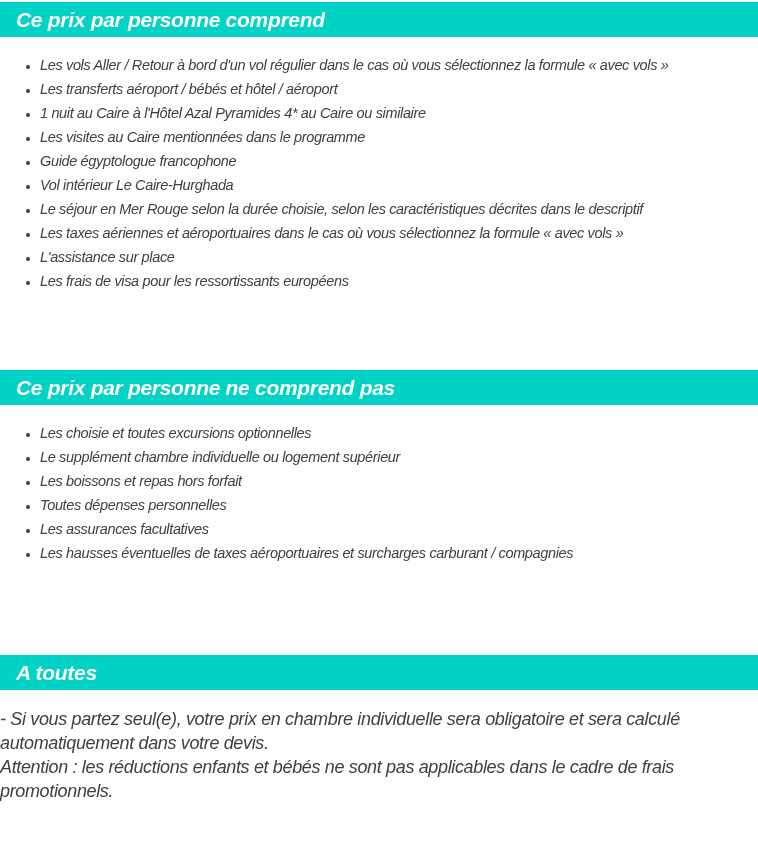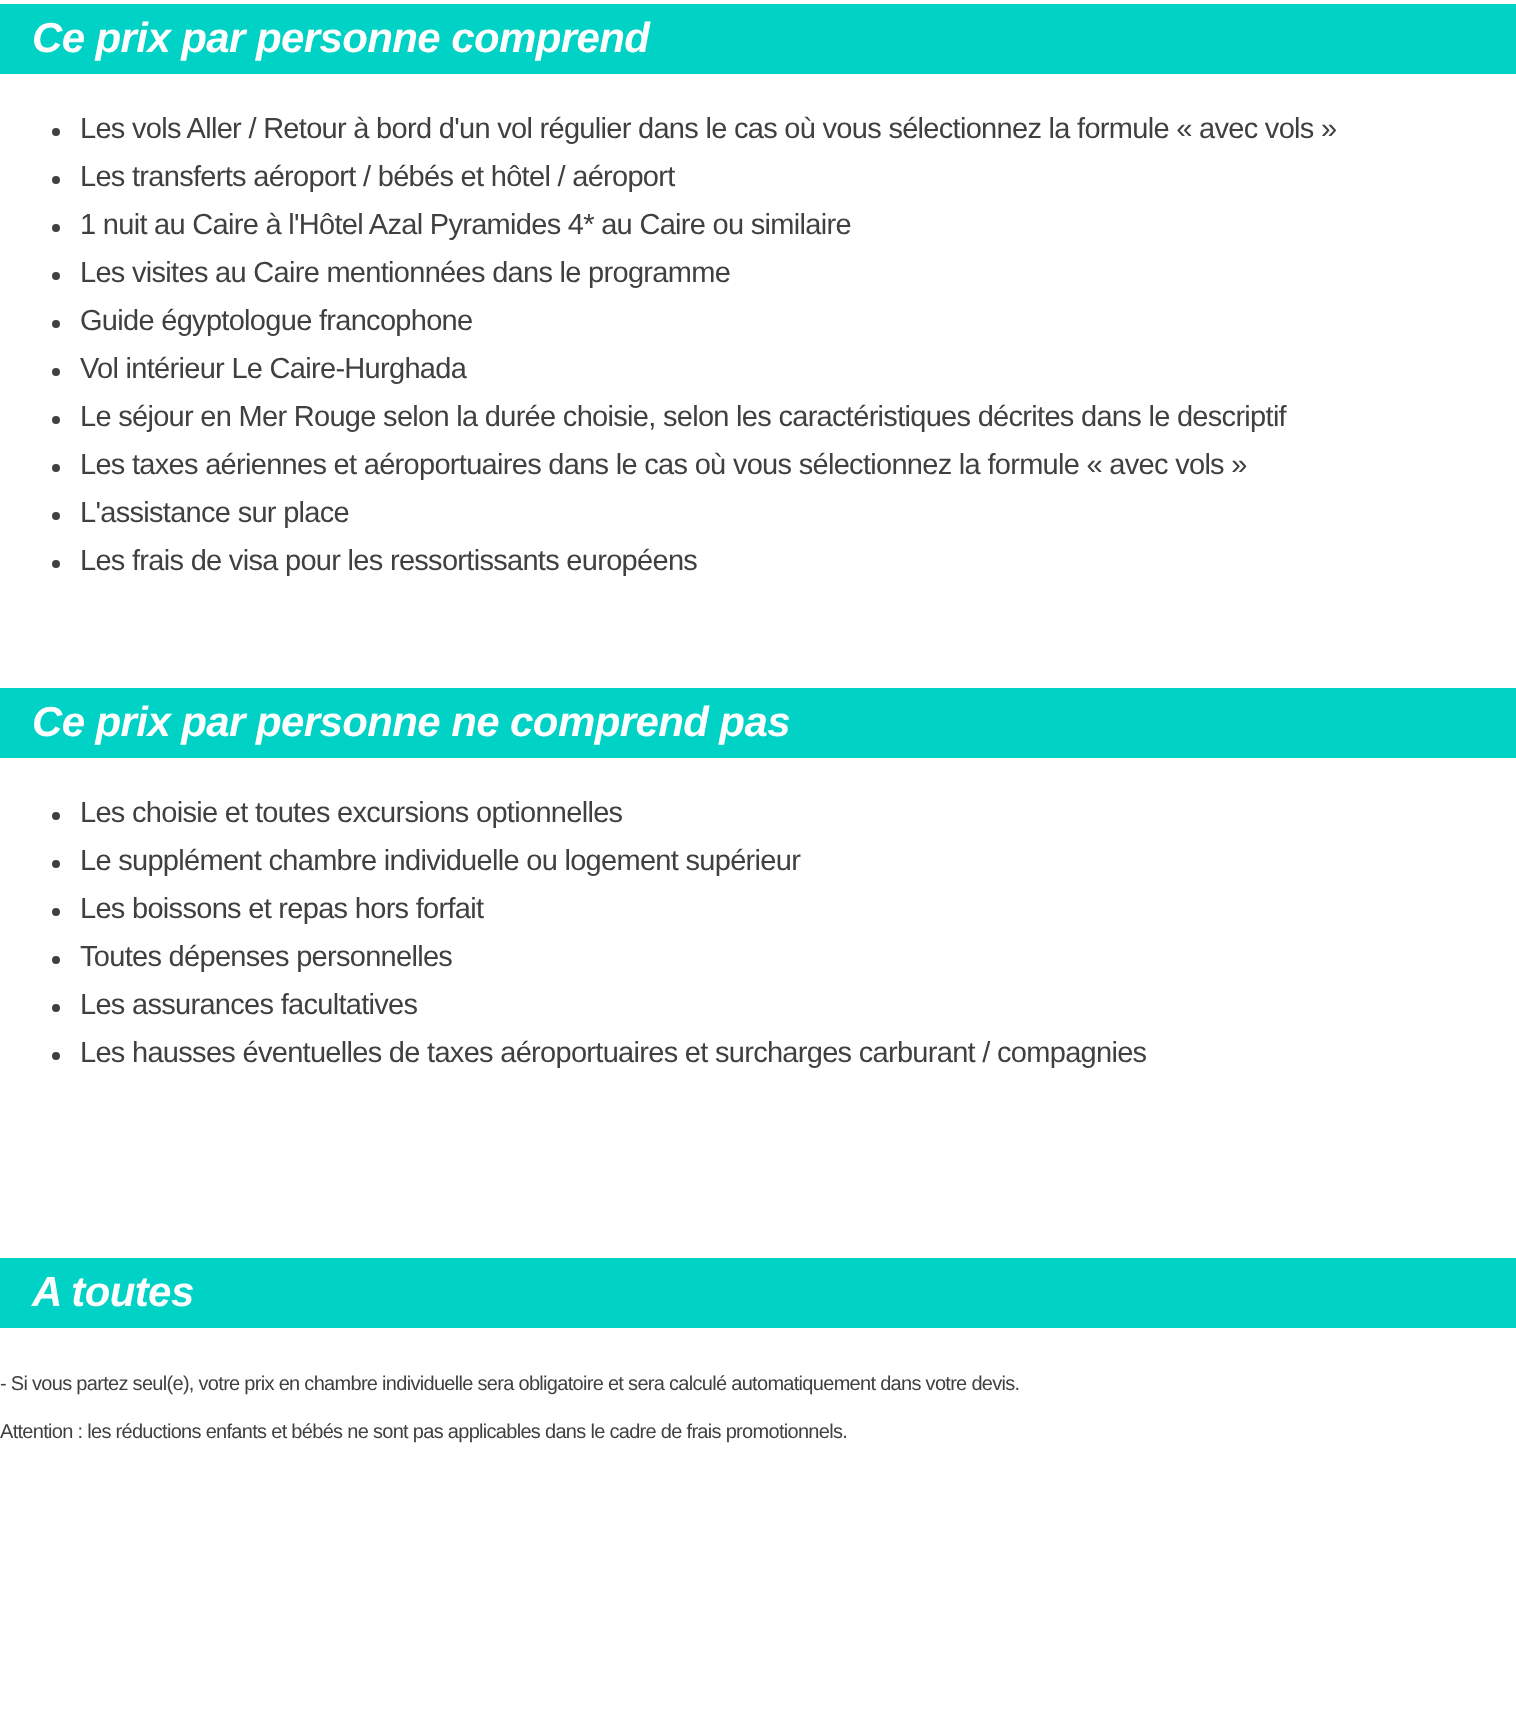--- a/index.html
+++ b/index.html
@@ -27,45 +27,47 @@
   .bar h2 {
     margin: 0;
     font-size: 21px;
     font-weight: bold;
     font-style: italic;
     color: var(--header-text-color, #ffffff);
     letter-spacing: -0.3px;
     white-space: nowrap;
   }
   .bar--first { margin-top: 2px; }
-  .bar--second { margin-top: 51px; text-align: center; }
+  .bar--second { margin-top: 77px; text-align: center; }
   .bar--third { margin-top: 90px; }
 
   ul.list {
     margin: 16px 0 0 0;
     padding: 0 12px 0 40px;
     list-style: disc outside;
   }
   ul.list li {
     font-size: 14.5px;
+    font-style: italic;
     line-height: 24px;
     color: var(--text-color, #3f4040);
     letter-spacing: -0.35px;
   }
   ul.list li::marker {
     font-size: 12px;
     color: var(--text-color, #3f4040);
   }
   .notes {
     margin-top: 17px;
     padding: 0 2px 0 0;
   }
   .notes p {
     margin: 0;
-    font-size: 10px;
+    font-size: 18px;
+    font-style: italic;
     line-height: 24px;
     color: var(--text-color, #3f4040);
     letter-spacing: -0.35px;
   }
 </style>
 </head>
 <body>
 
 <div class="page">
 

